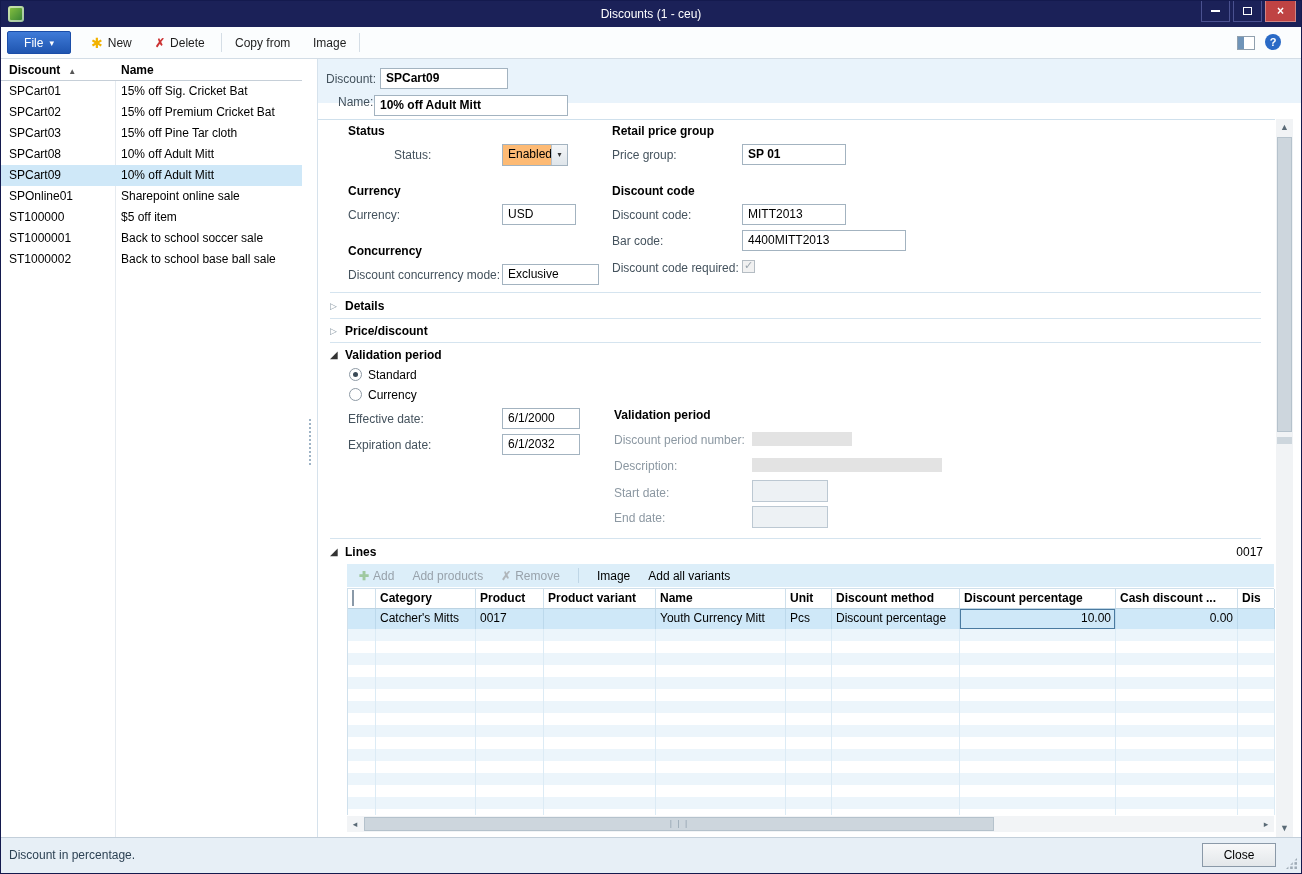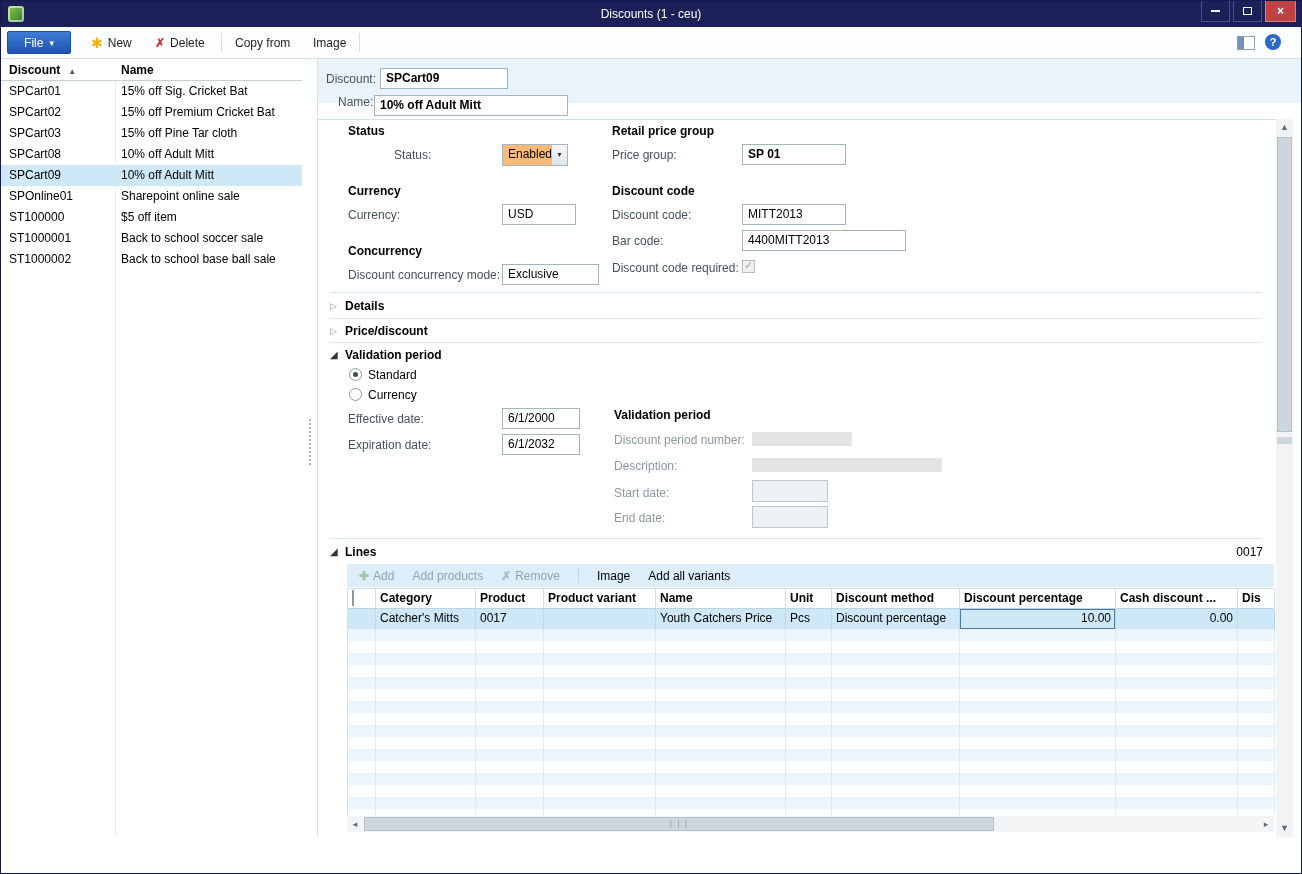--- a/index.html
+++ b/index.html
@@ -350,21 +350,21 @@
             <div>Discount method</div>
             <div>Discount percentage</div>
             <div>Cash discount ...</div>
             <div>Dis</div>
           </div>
           <div class="g-row g-d">
             <div></div>
             <div>Catcher's Mitts</div>
             <div>0017</div>
             <div></div>
-            <div>Youth Catchers Price</div>
+            <div>Youth Currency Mitt</div>
             <div>Pcs</div>
             <div>Discount percentage</div>
             <div class="num focus-cell">10.00</div>
             <div class="num">0.00</div>
             <div></div>
           </div>
           <div class="stripes">
             <div></div>
               <div></div>
               <div></div>
@@ -389,14 +389,19 @@
       <div class="v-scroll">
         <span class="v-arrow up">▲</span>
         <div class="v-thumb"></div>
         <div class="v-mark"></div>
         <span class="v-arrow down">▼</span>
       </div>
 
     </div>
   </div>
 
+  <div class="statusbar">
+    <span class="status-text">Discount in percentage.</span>
+    <div class="close-btn">Close</div>
+    <div class="resize-grip"></div>
+  </div>
 
 </div>
 
 </body></html>

